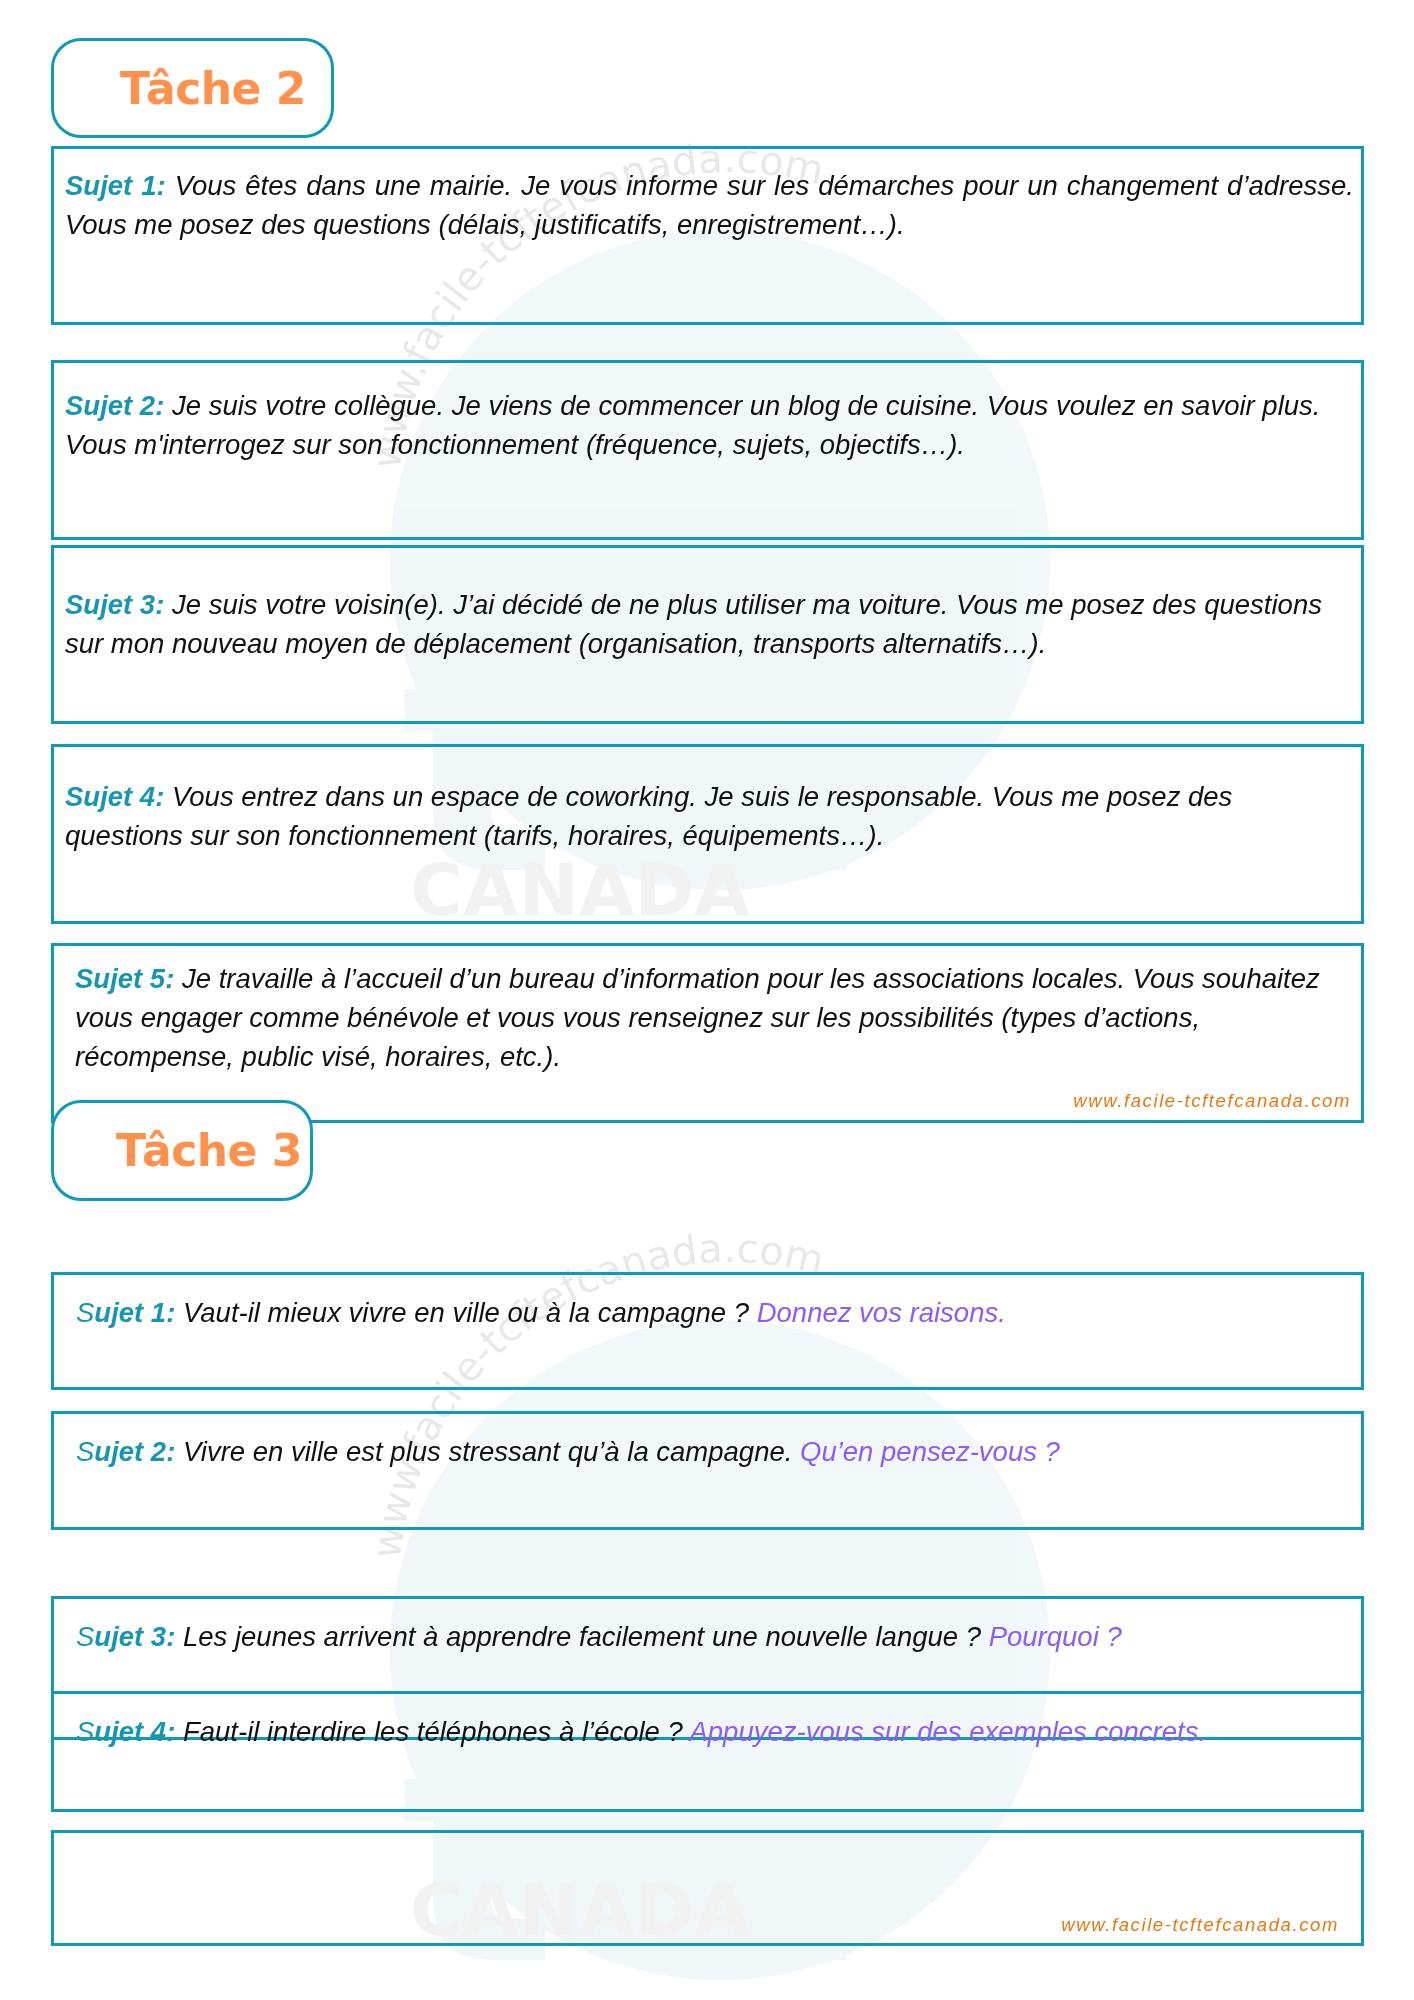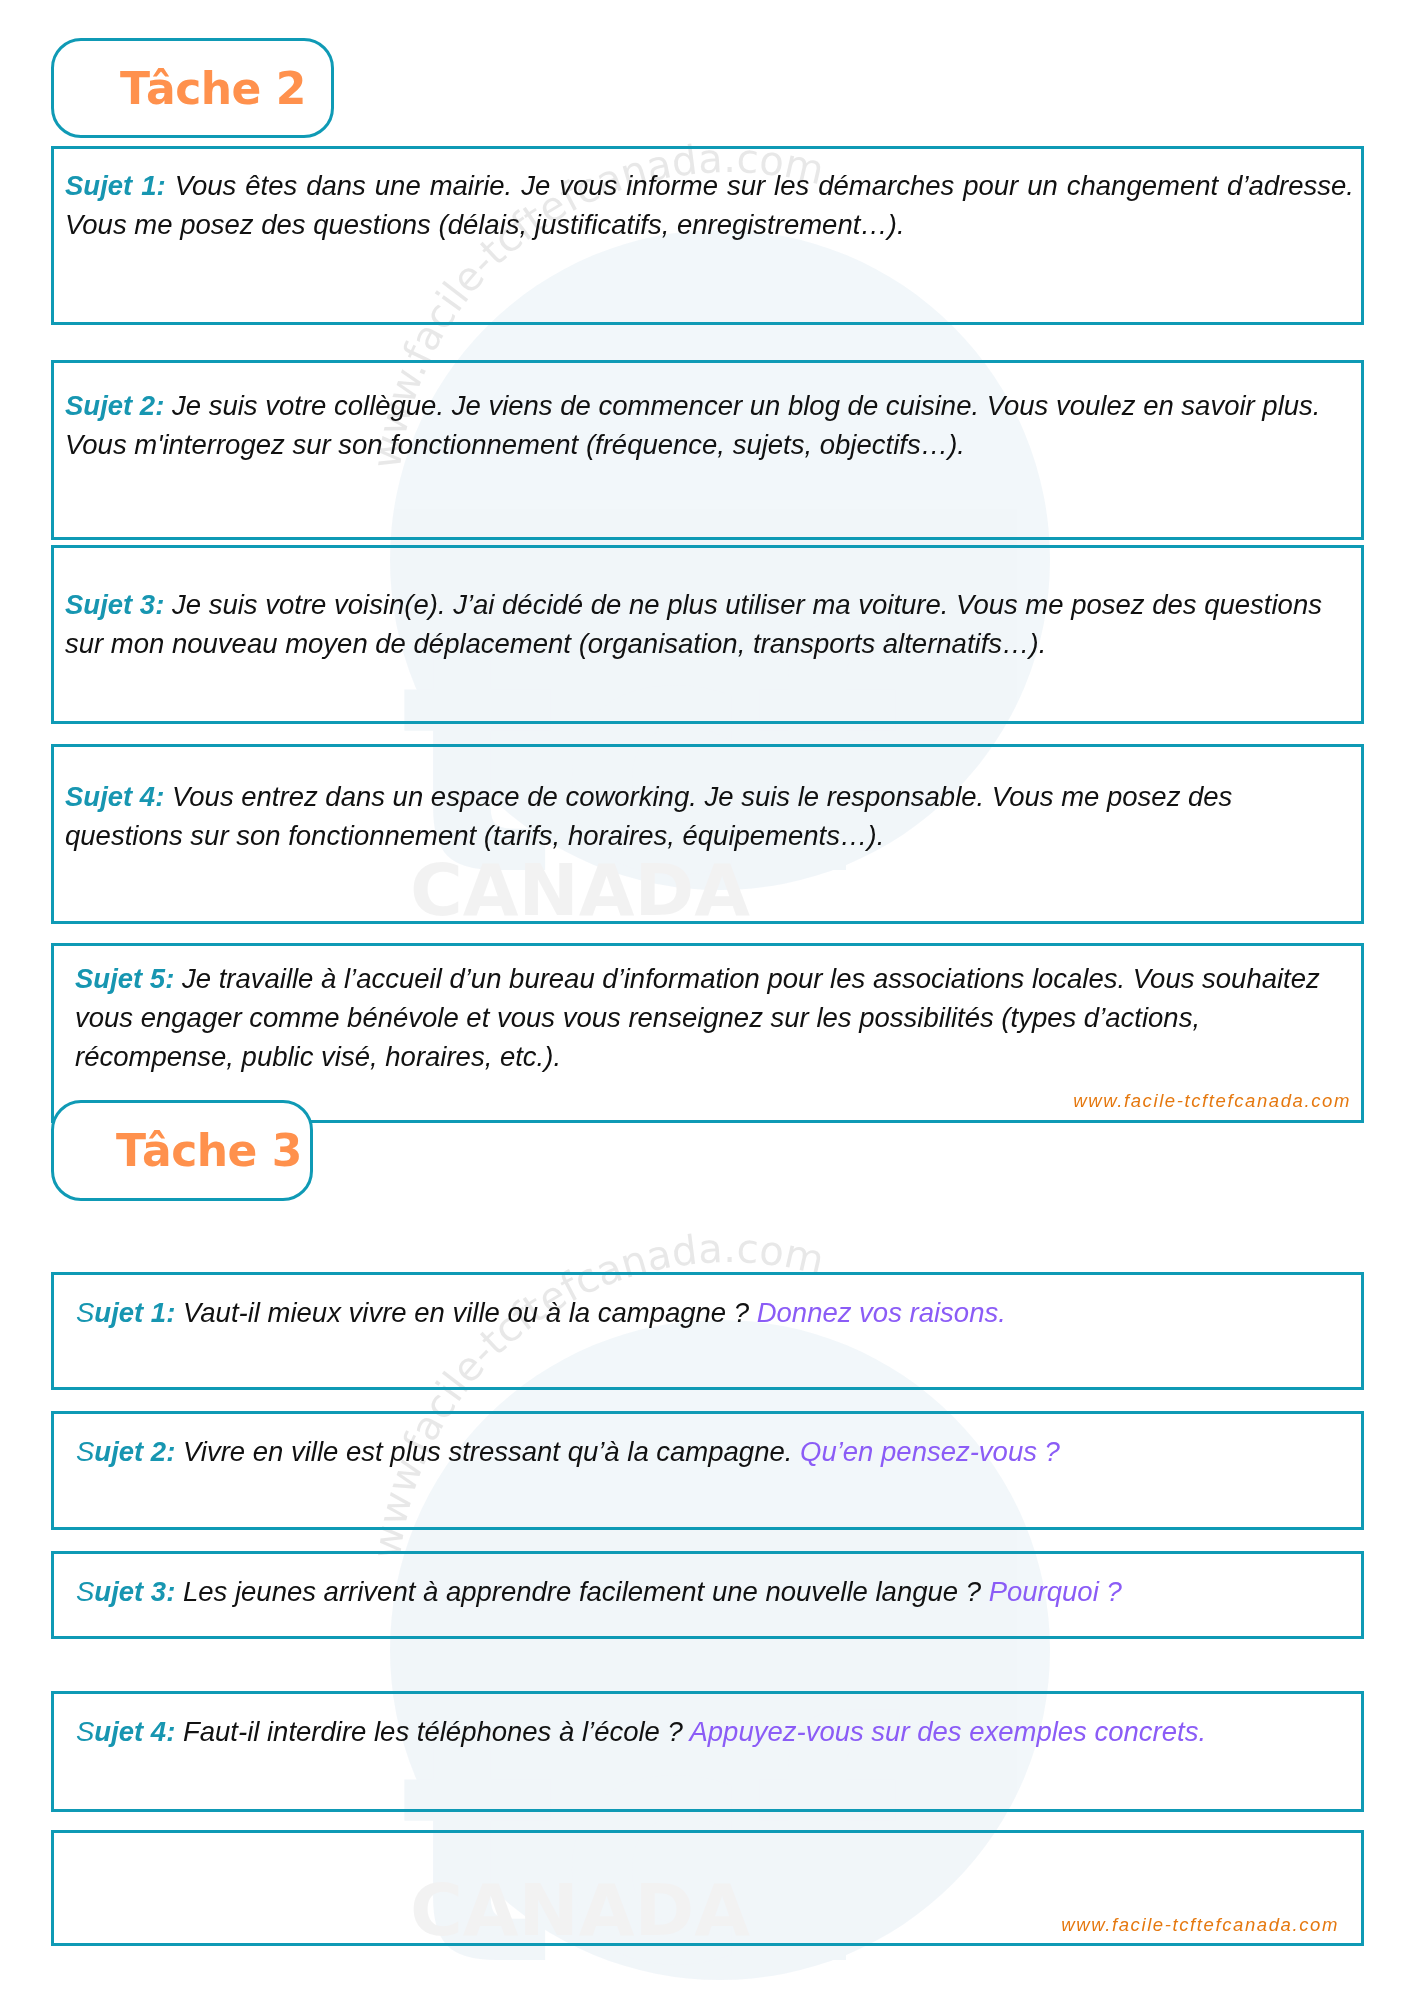--- a/index.html
+++ b/index.html
@@ -98,21 +98,21 @@
   <span>Tâche 3</span>
 </div>
 
 <div class="t3">
   <div class="box" style="top:1272px; height:118px;">
     <div class="text"><span class="s">S</span><span class="lbl">ujet 1:</span><span> Vaut-il mieux vivre en ville ou à la campagne ? </span><span class="prompt">Donnez vos raisons.</span></div>
   </div>
   <div class="box" style="top:1411px; height:119px;">
     <div class="text"><span class="s">S</span><span class="lbl">ujet 2:</span><span> Vivre en ville est plus stressant qu’à la campagne. </span><span class="prompt">Qu’en pensez-vous ?</span></div>
   </div>
-  <div class="box" style="top:1551px; height:88px;">
+  <div class="box" style="top:1596px; height:144px;">
     <div class="text"><span class="s">S</span><span class="lbl">ujet 3:</span><span> Les jeunes arrivent à apprendre facilement une nouvelle langue ? </span><span class="prompt">Pourquoi ?</span></div>
   </div>
   <div class="box" style="top:1691px; height:121px;">
     <div class="text"><span class="s">S</span><span class="lbl">ujet 4:</span><span> Faut-il interdire les téléphones à l’école ? </span><span class="prompt">Appuyez-vous sur des exemples concrets.</span></div>
   </div>
   <div class="box" style="top:1830px; height:116px;">
     <a class="url" style="right:22px; bottom:7px;">www.facile-tcftefcanada.com</a>
   </div>
 </div>
 

